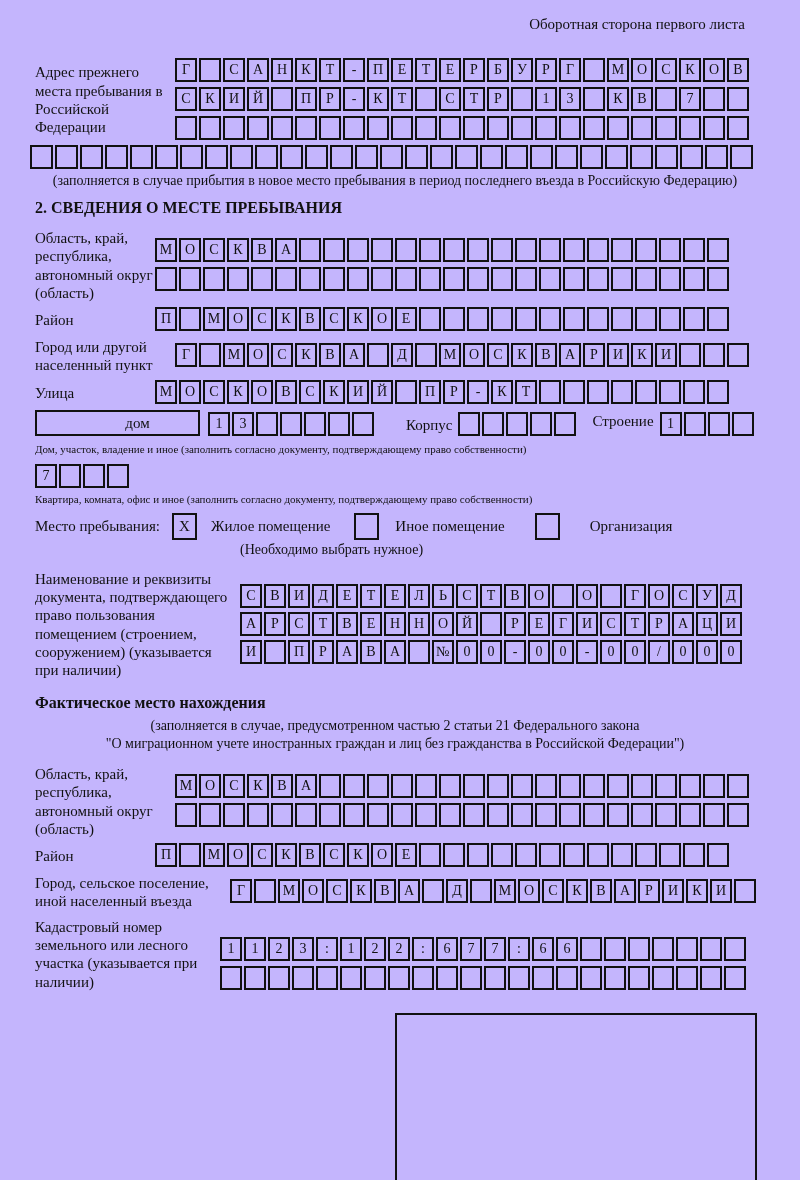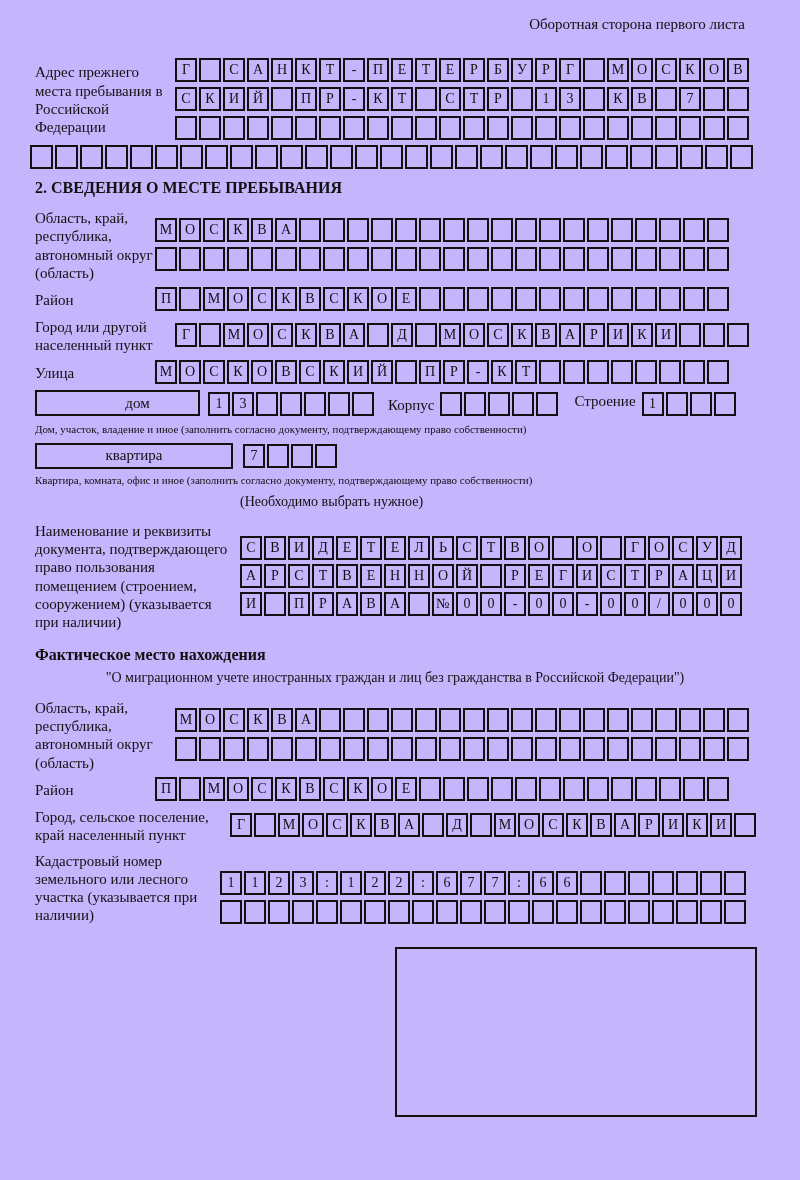--- a/index.html
+++ b/index.html
@@ -180,20 +180,21 @@
         <span class="cell"></span>
         <span class="cell"></span>
         <span class="cell"></span>
         <span class="cell"></span>
         <span class="cell"></span>
         <span class="cell"></span>
         <span class="cell"></span>
         <span class="cell"></span>
         <span class="cell"></span>
       </div>
+    <div class="note">(заполняется в случае прибытия в новое место пребывания в период последнего въезда в Российскую Федерацию)</div>
 
     <div class="sec-title">2. СВЕДЕНИЯ О МЕСТЕ ПРЕБЫВАНИЯ</div>
 
     <div class="row">
       <div class="lbl w120">Область, край, республика, автономный округ (область)</div>
       <div class="cellcol">
         <div class="cells">
             <span class="cell">М</span>
             <span class="cell">О</span>
             <span class="cell">С</span>
@@ -342,49 +343,57 @@
       <div class="wide-box" style="width:165px; margin-right:8px;padding-left:40px;">дом</div>
       <div class="cells" style="margin-top:1px;">
           <span class="cell">1</span>
           <span class="cell">3</span>
           <span class="cell"></span>
           <span class="cell"></span>
           <span class="cell"></span>
           <span class="cell"></span>
           <span class="cell"></span>
         </div>
-      <div class="inline-lbl" style="margin:0 6px 0 14px;">Корпус</div>
+      <div class="inline-lbl" style="margin:0 6px 0 32px;">Корпус</div>
       <div class="cells" style="margin-top:1px;">
           <span class="cell"></span>
           <span class="cell"></span>
           <span class="cell"></span>
           <span class="cell"></span>
           <span class="cell"></span>
         </div>
       <div class="inline-lbl" style="margin:0 6px 8px 16px;">Строение</div>
       <div class="cells" style="margin-top:1px;">
           <span class="cell">1</span>
           <span class="cell"></span>
           <span class="cell"></span>
           <span class="cell"></span>
         </div>
     </div>
     <div class="note-left">Дом, участок, владение и иное (заполнить согласно документу, подтверждающему право собственности)</div>
 
     <div class="row">
-      <div class="wide-box" style="width:198px; margin-right:10px;">квартира</div>
       <div class="cells" style="margin-top:1px;">
           <span class="cell">7</span>
           <span class="cell"></span>
           <span class="cell"></span>
           <span class="cell"></span>
         </div>
     </div>
     <div class="note-left">Квартира, комната, офис и иное (заполнить согласно документу, подтверждающему право собственности)</div>
 
+    <div class="stay-row">
+      <div>Место пребывания:</div>
+      <div class="chk" style="margin:0 14px 0 12px;">X</div>
+      <div>Жилое помещение</div>
+      <div class="chk" style="margin:0 16px 0 24px;"></div>
+      <div>Иное помещение</div>
+      <div class="chk" style="margin:0 30px 0 30px;"></div>
+      <div>Организация</div>
+    </div>
     <div class="stay-note">(Необходимо выбрать нужное)</div>
 
     <div class="row">
       <div class="lbl w195" style="margin-right:10px;">Наименование и реквизиты документа, подтверждающего право пользования помещением (строением, сооружением) (указывается при наличии)</div>
       <div class="cellcol" style="gap:4px;">
         <div class="cells">
             <span class="cell">С</span>
             <span class="cell">В</span>
             <span class="cell">И</span>
             <span class="cell">Д</span>
@@ -449,20 +458,21 @@
             <span class="cell">0</span>
             <span class="cell">/</span>
             <span class="cell">0</span>
             <span class="cell">0</span>
             <span class="cell">0</span>
           </div>
       </div>
     </div>
 
     <div class="sec-title" style="margin-top:14px; margin-bottom:5px;">Фактическое место нахождения</div>
+    <div class="fact-note">(заполняется в случае, предусмотренном частью 2 статьи 21 Федерального закона</div>
     <div class="fact-note" style="margin-bottom:10px;">"О миграционном учете иностранных граждан и лиц без гражданства в Российской Федерации")</div>
 
     <div class="row">
       <div class="lbl w140">Область, край, республика, автономный округ (область)</div>
       <div class="cellcol">
         <div class="cells">
             <span class="cell">М</span>
             <span class="cell">О</span>
             <span class="cell">С</span>
             <span class="cell">К</span>
@@ -540,21 +550,21 @@
           <span class="cell"></span>
           <span class="cell"></span>
           <span class="cell"></span>
           <span class="cell"></span>
           <span class="cell"></span>
           <span class="cell"></span>
         </div>
     </div>
 
     <div class="row">
-      <div class="lbl w195">Город, сельское поселение, край населенный пункт</div>
+      <div class="lbl w195">Город, сельское поселение, иной населенный въезда</div>
       <div class="cells">
           <span class="cell">Г</span>
           <span class="cell"></span>
           <span class="cell">М</span>
           <span class="cell">О</span>
           <span class="cell">С</span>
           <span class="cell">К</span>
           <span class="cell">В</span>
           <span class="cell">А</span>
           <span class="cell"></span>

